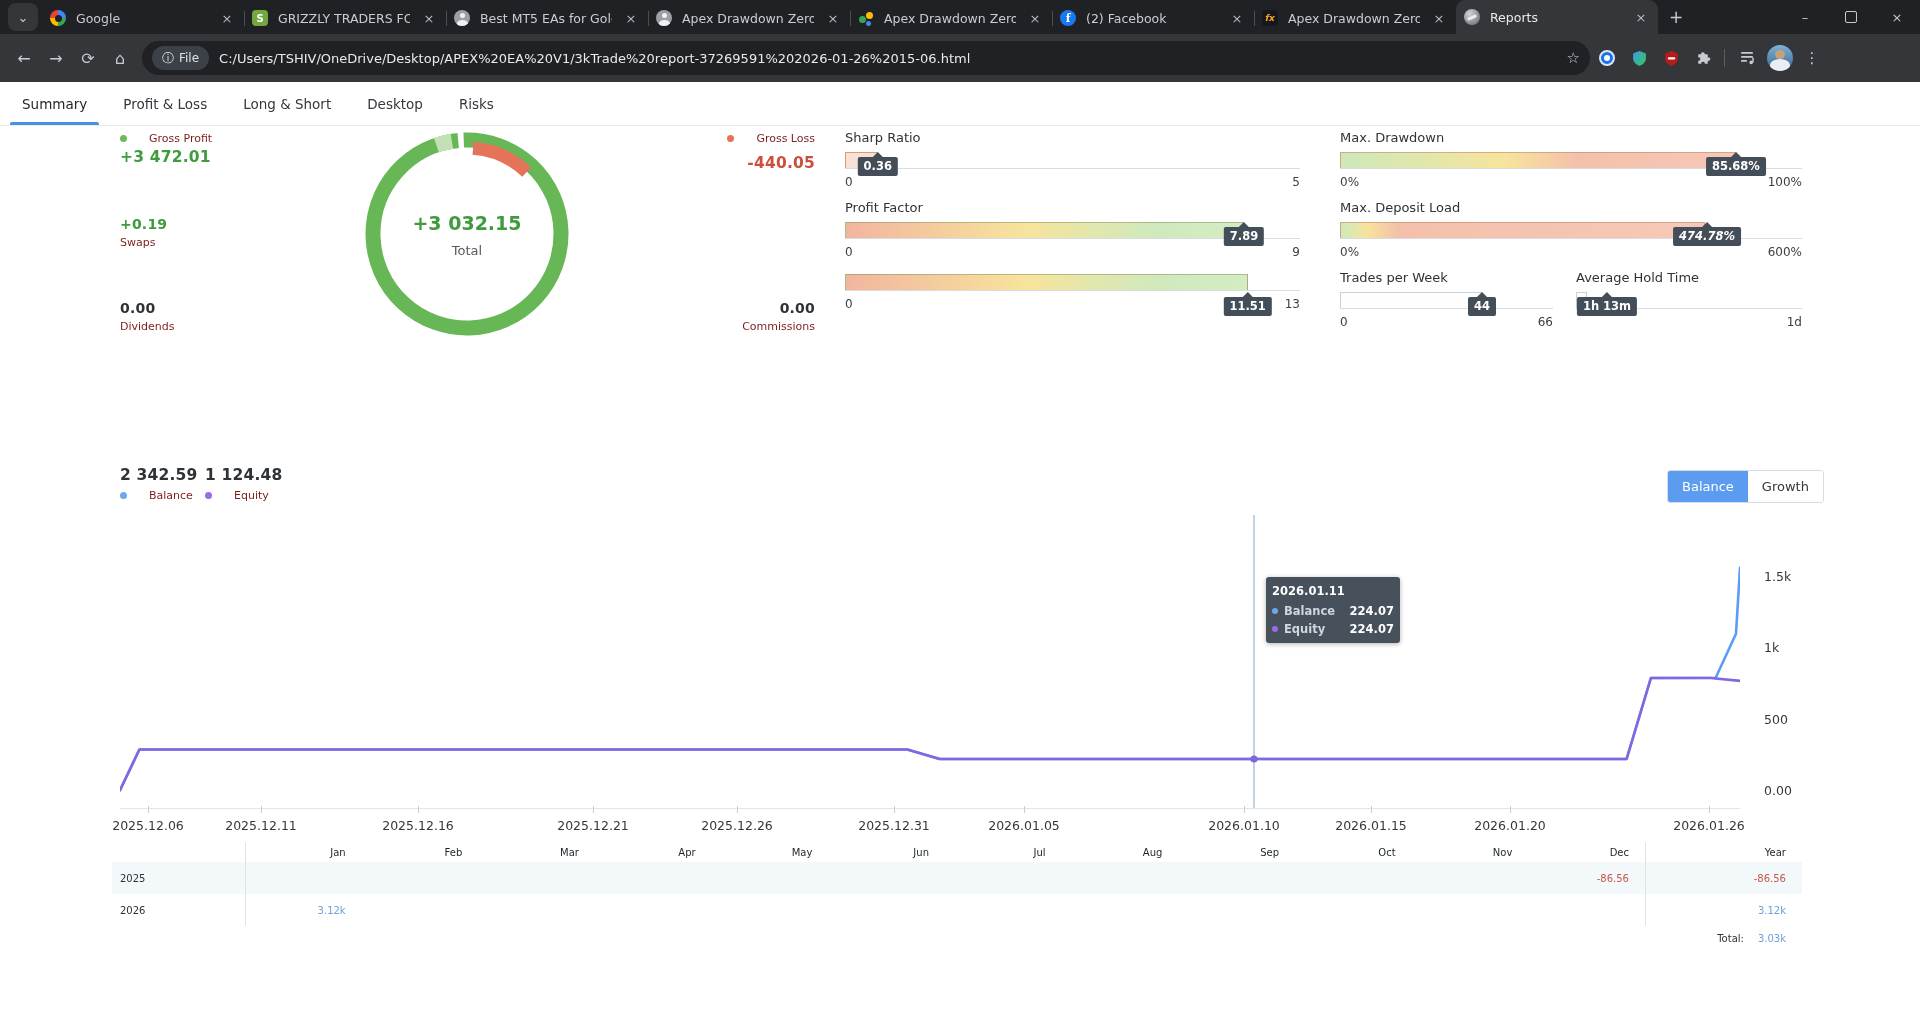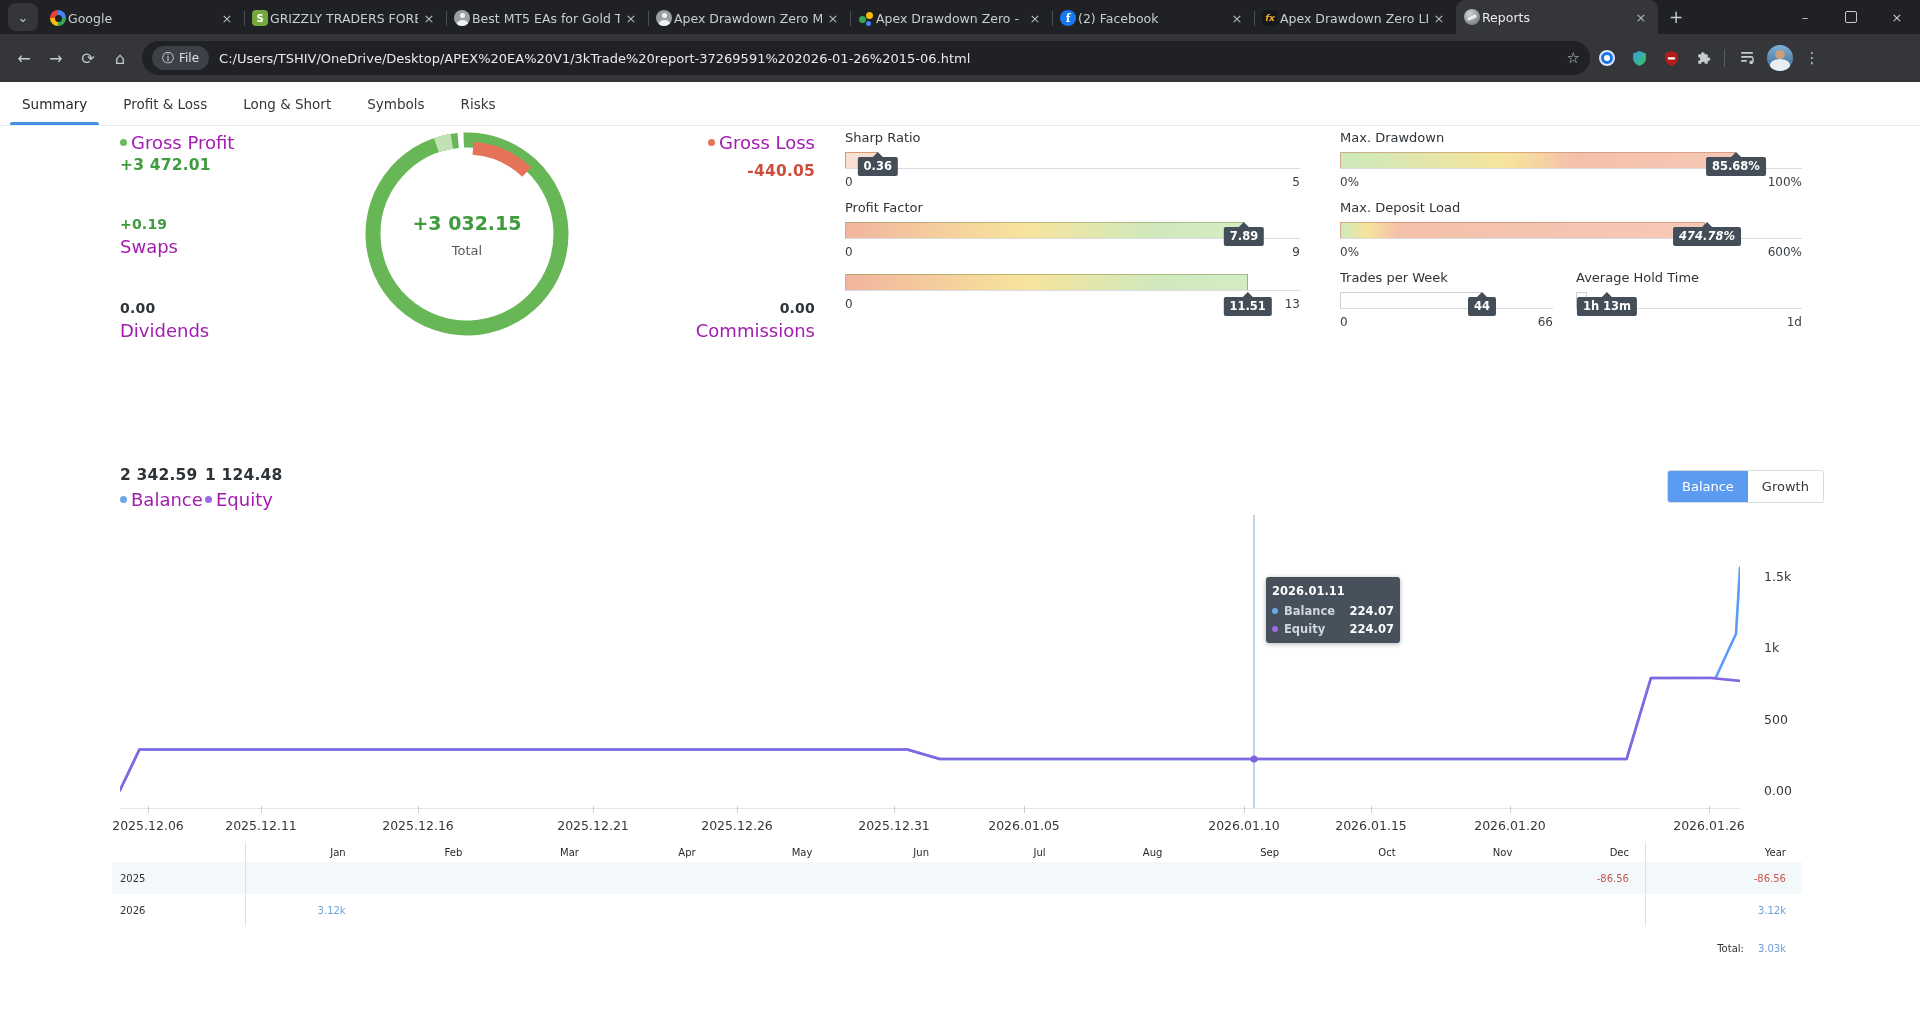--- a/index.html
+++ b/index.html
@@ -3,21 +3,21 @@
 <meta charset="utf-8">
 <style>
   html,body{margin:0;padding:0;background:#101113;}
   #screen{position:relative;width:1920px;height:1032px;background:#fff;overflow:hidden;
           font-family:"DejaVu Sans",sans-serif;}
   
   .tabstrip{position:absolute;left:0;top:0;width:1920px;height:34px;background:#202124;
             display:flex;align-items:flex-end;}
   .tab-search{width:30px;height:28px;margin:0 4px 3px 8px;border-radius:8px;background:#35363a;
               color:#c7cbd1;display:flex;align-items:center;justify-content:center;font-size:13px;}
-  .tab{position:relative;width:202px;height:32px;display:flex;align-items:center;gap:2px;
+  .tab{position:relative;width:202px;height:32px;display:flex;align-items:center;gap:10px;
        padding:0 8px;box-sizing:border-box;color:#c9cdd2;font-size:12.5px;}
   .tab .sep{position:absolute;left:0;top:9px;width:1px;height:15px;background:#4b4e53;}
   .tab.active{background:#35363a;border-radius:9px 9px 0 0;color:#e8eaed;height:34px;}
   .tab-title{flex:1;white-space:nowrap;overflow:hidden;}
   .tab-close{width:18px;height:18px;border-radius:50%;display:flex;align-items:center;
              justify-content:center;font-size:13px;color:#b6bac0;flex:none;}
   .fav{width:16px;height:16px;flex:none;position:relative;display:flex;align-items:center;justify-content:center;}
   .fav-google{border-radius:50%;background:conic-gradient(#4285f4 0 25%,#34a853 25% 50%,#fbbc04 50% 75%,#ea4335 75% 100%);}
   .fav-google::after{content:"";position:absolute;inset:4.5px;border-radius:50%;background:#202124;}
   .fav-shop{background:#72a83d;border-radius:4px;}
@@ -60,21 +60,21 @@
   .avatar::before{content:"";position:absolute;top:5px;left:8px;width:10px;height:9px;border-radius:50%;background:#c8a07e;}
   .avatar::after{content:"";position:absolute;top:14px;left:3px;width:20px;height:12px;border-radius:50% 50% 0 0;background:#e9eef2;}
   .kebab{color:#c7cbd1;font-size:15px;}
   
   .page{position:absolute;left:0;top:82px;width:1920px;height:950px;background:#fff;color:#2e3338;}
   .report-nav{position:absolute;left:0;top:0;width:1920px;height:44px;border-bottom:1px solid #e7ecf0;
               display:flex;align-items:stretch;padding-left:10px;box-sizing:border-box;background:#fff;}
   .rtab{display:flex;align-items:center;padding:8px 12px;margin-right:12px;font-size:13.5px;color:#33383d;position:relative;}
   .rtab.active{color:#1f2428;}
   .rtab.active::after{content:"";position:absolute;left:0;right:0;bottom:0;height:3px;background:#4a90e2;border-radius:2px 2px 0 0;}
-  .slabel{font-size:18px;color:#a21caf;display:flex;align-items:center;gap:4px;}
+  .slabel{font-size:11px;color:#7f1d1d;display:flex;align-items:center;gap:22px;}
   .dot{width:7px;height:7px;border-radius:50%;display:inline-block;flex:none;}
   .pos{position:absolute;}
   .green{color:#3e9b3e;}  .red{color:#cd4e3d;}  .dark{color:#2e3338;}
   .bigval{font-size:15.5px;font-weight:bold;letter-spacing:.2px;}
   .rightblock{text-align:right;}
   .rightblock .slabel{justify-content:flex-end;}
   
   .gauge{position:absolute;}
   .g-label{font-size:13px;color:#2e3338;height:18px;}
   .g-bar{position:relative;height:17px;margin-top:4px;}
@@ -107,21 +107,21 @@
   
   .mtable{position:absolute;font-size:10px;}
   .mrow{display:grid;grid-template-columns:133px repeat(12,1fr) 157px;align-items:center;}
   .mrow.header{height:20px;color:#1f2428;}
   .mrow.datarow{height:32px;}
   .mrow.alt{background:#f3f8fb;}
   .mcell{text-align:right;padding-right:16px;}
   .mcell.yearlab{text-align:left;padding-left:8px;color:#2e3338;}
   .valblue{color:#6ea0d8;}  .valred{color:#c5564b;}
   .mdivider{position:absolute;top:0;width:1px;height:84px;background:#dfe3e7;}
-  .totalrow{display:grid;grid-template-columns:133px repeat(12,1fr) 157px;margin-top:10px;height:24px;align-items:center;}
+  .totalrow{display:grid;grid-template-columns:133px repeat(12,1fr) 157px;margin-top:0;height:24px;align-items:center;}
   .totalcell{display:flex;justify-content:flex-end;gap:14px;padding-right:16px;}
   svg{display:block;}
 </style>
 </head>
 <body>
 
 <div id="screen">
 
   <div class="tabstrip">
     <div class="tab-search">
@@ -242,21 +242,21 @@
       </div>
     <div class="ext-ic kebab">⋮</div>
   </div>
 
   <div class="page">
 
     <div class="report-nav">
       <div class="rtab active">Summary</div>
       <div class="rtab">Profit &amp; Loss</div>
       <div class="rtab">Long &amp; Short</div>
-      <div class="rtab">Symbols</div>
+      <div class="rtab">Desktop</div>
       <div class="rtab">Risks</div>
     </div>
 
     <div class="pos" style="left:120px;top:50px;">
       <div class="slabel">
           <span class="dot" style="background:#6db95c"></span>
         <span>Gross Profit</span>
         </div>
       <div class="bigval green" style="margin-top:3px">+3 472.01</div>
     </div>

